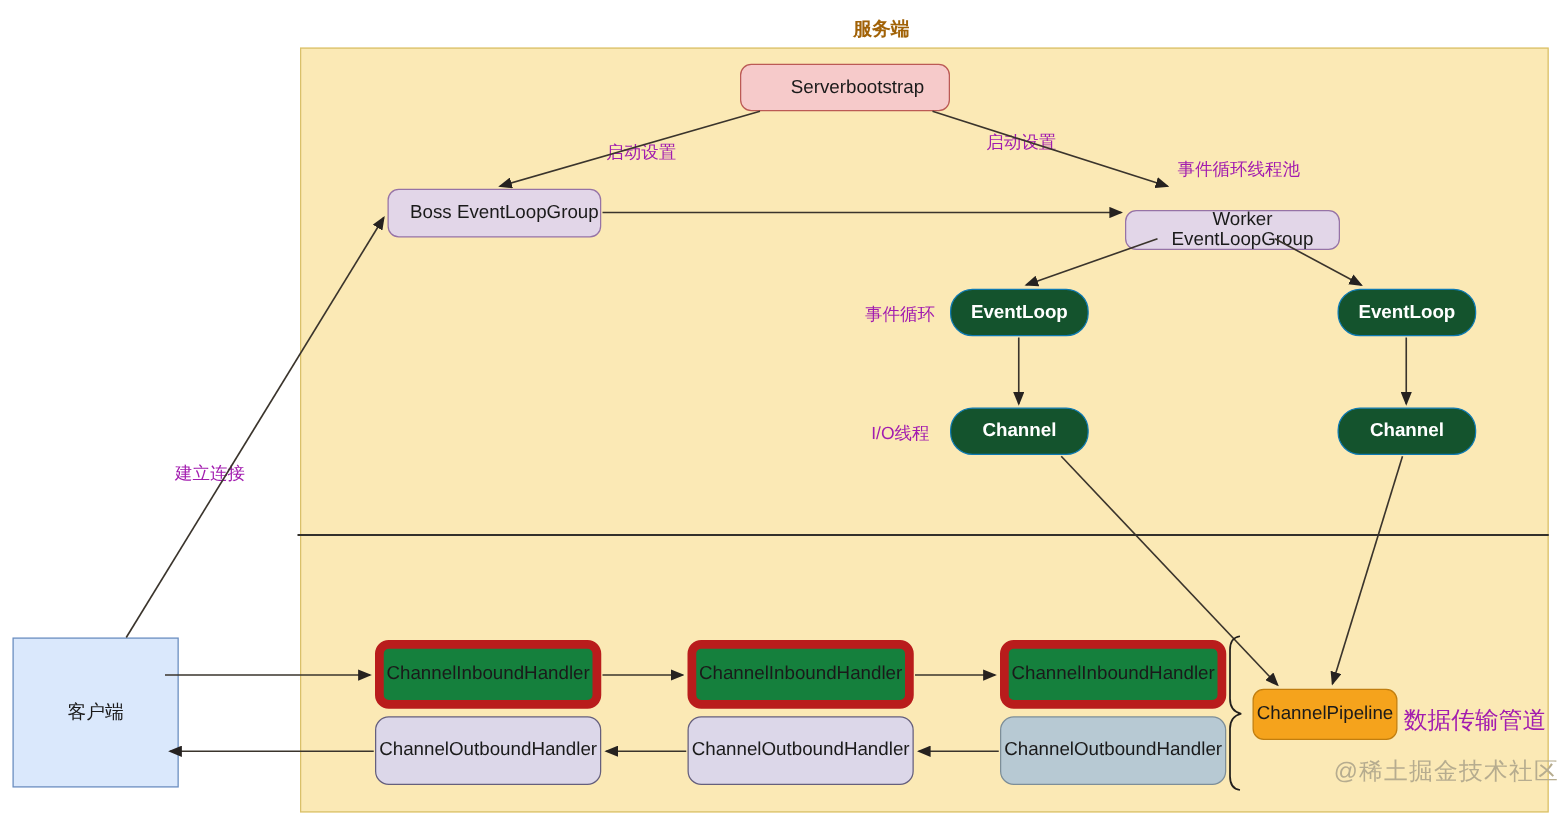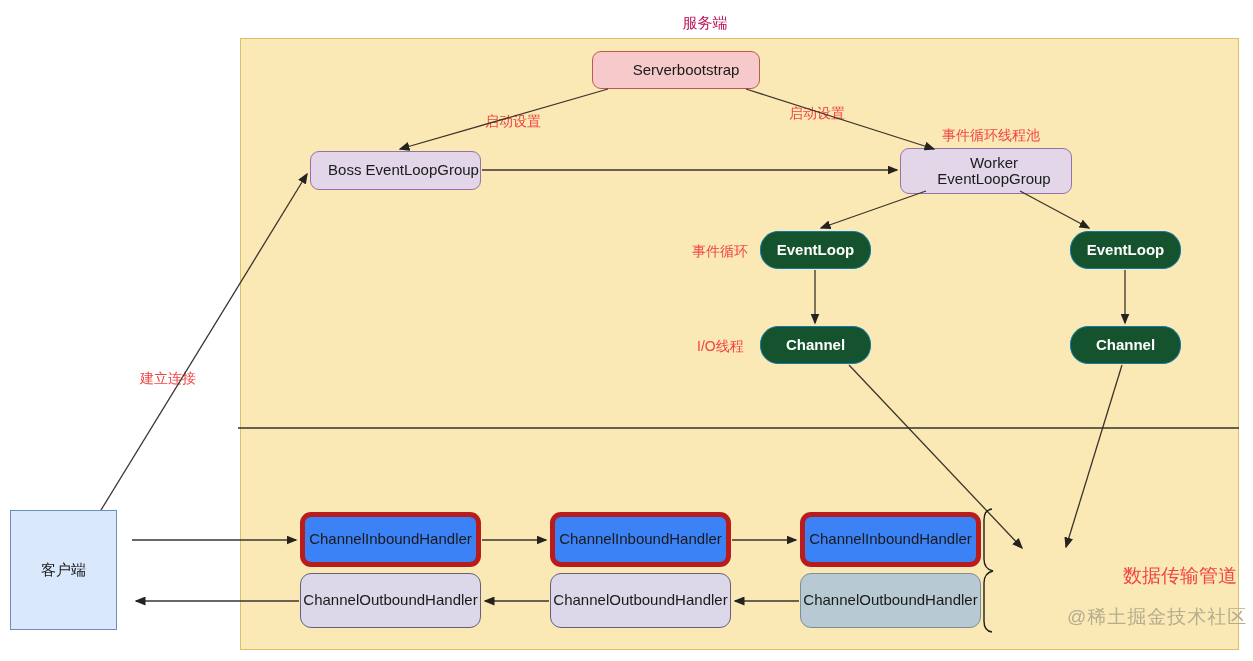--- a/index.html
+++ b/index.html
@@ -6,50 +6,50 @@
   #canvas{
     position:relative;width:1253px;height:661px;background:#ffffff;overflow:hidden;
     font-family:"Liberation Sans","DejaVu Sans",sans-serif;color:#1a1a1a;
   }
   #server-region{
     position:absolute;left:240px;top:38px;width:999px;height:612px;
     background:#fbe9b5;border:1px solid #d9c06a;box-sizing:border-box;
   }
   #diagram-title{
     position:absolute;left:640px;top:14px;width:130px;text-align:center;
-    font-size:15px;font-weight:normal;color:#be185d;
+    font-size:15px;font-weight:bold;color:#a16207;
   }
   .node{
     position:absolute;display:flex;align-items:center;justify-content:center;
     box-sizing:border-box;font-size:15px;text-align:center;line-height:1.1;
   }
   .pink{background:#f6caca;border:1px solid #bb5a55;border-radius:9px;}
   .purple{background:#e2d6e8;border:1px solid #9673a6;border-radius:9px;padding-left:16px;}
   .blue{background:#14532d;border:1px solid #0e7ab2;border-radius:18px;color:#ffffff;font-weight:bold;}
   .client{background:#dae8fc;border:1px solid #6c8ebf;}
-  .inbound{background:#3b82f6;border:5px solid #b91c1c;border-radius:11px;}
+  .inbound{background:#15803d;border:7px solid #b91c1c;border-radius:11px;}
   .outbound{background:#dcd7e9;border:1px solid #655f7d;border-radius:11px;}
   .outbound-gray{background:#b7c9d3;border:1px solid #7d8e98;border-radius:11px;}
   .orange{background:#f5a31c;border:1px solid #c17e0f;border-radius:9px;}
   #serverbootstrap{left:592px;top:51px;width:168px;height:38px;padding-left:20px;}
   #boss-elg{left:310px;top:151px;width:171px;height:39px;}
-  #worker-elg{left:900px;top:148px;width:172px;height:46px;}
+  #worker-elg{left:900px;top:168px;width:172px;height:32px;}
   #eventloop-left{left:760px;top:231px;width:111px;height:38px;}
   #eventloop-right{left:1070px;top:231px;width:111px;height:38px;}
   #channel-left{left:760px;top:326px;width:111px;height:38px;}
   #channel-right{left:1070px;top:326px;width:111px;height:38px;}
-  #client-box{left:10px;top:510px;width:107px;height:120px;}
+  #client-box{left:10px;top:510px;width:133px;height:120px;}
   #inbound-1{left:300px;top:512px;width:181px;height:55px;}
   #inbound-2{left:550px;top:512px;width:181px;height:55px;}
   #inbound-3{left:800px;top:512px;width:181px;height:55px;}
   #outbound-1{left:300px;top:573px;width:181px;height:55px;}
   #outbound-2{left:550px;top:573px;width:181px;height:55px;}
   #outbound-3{left:800px;top:573px;width:181px;height:55px;}
   #pipeline{left:1002px;top:551px;width:116px;height:41px;}
-  .lbl{position:absolute;font-size:14px;color:#ef4444;white-space:nowrap;}
+  .lbl{position:absolute;font-size:14px;color:#a21caf;white-space:nowrap;}
   #lbl-startup-left{left:485px;top:113px;}
   #lbl-startup-right{left:789px;top:105px;}
   #lbl-elp{left:942px;top:127px;}
   #lbl-eventloop{left:692px;top:243px;}
   #lbl-io{left:697px;top:338px;}
   #lbl-connect{left:140px;top:370px;}
   #lbl-datapipe{left:1123px;top:563px;font-size:19px;}
   #watermark{
     position:absolute;left:1067px;top:604px;font-size:19px;color:#b6ac8f;
     letter-spacing:1px;white-space:nowrap;
@@ -73,20 +73,21 @@
   <div class="node blue" id="channel-left">Channel</div>
   <div class="node blue" id="channel-right">Channel</div>
   <div class="node client" id="client-box">客户端</div>
 
   <div class="node inbound" id="inbound-1">ChannelInboundHandler</div>
   <div class="node inbound" id="inbound-2">ChannelInboundHandler</div>
   <div class="node inbound" id="inbound-3">ChannelInboundHandler</div>
   <div class="node outbound" id="outbound-1">ChannelOutboundHandler</div>
   <div class="node outbound" id="outbound-2">ChannelOutboundHandler</div>
   <div class="node outbound-gray" id="outbound-3">ChannelOutboundHandler</div>
+  <div class="node orange" id="pipeline">ChannelPipeline</div>
 
   <div class="lbl" id="lbl-startup-left">启动设置</div>
   <div class="lbl" id="lbl-startup-right">启动设置</div>
   <div class="lbl" id="lbl-elp">事件循环线程池</div>
   <div class="lbl" id="lbl-eventloop">事件循环</div>
   <div class="lbl" id="lbl-io">I/O线程</div>
   <div class="lbl" id="lbl-connect">建立连接</div>
   <div class="lbl" id="lbl-datapipe">数据传输管道</div>
 
   <div id="watermark">@稀土掘金技术社区</div>

